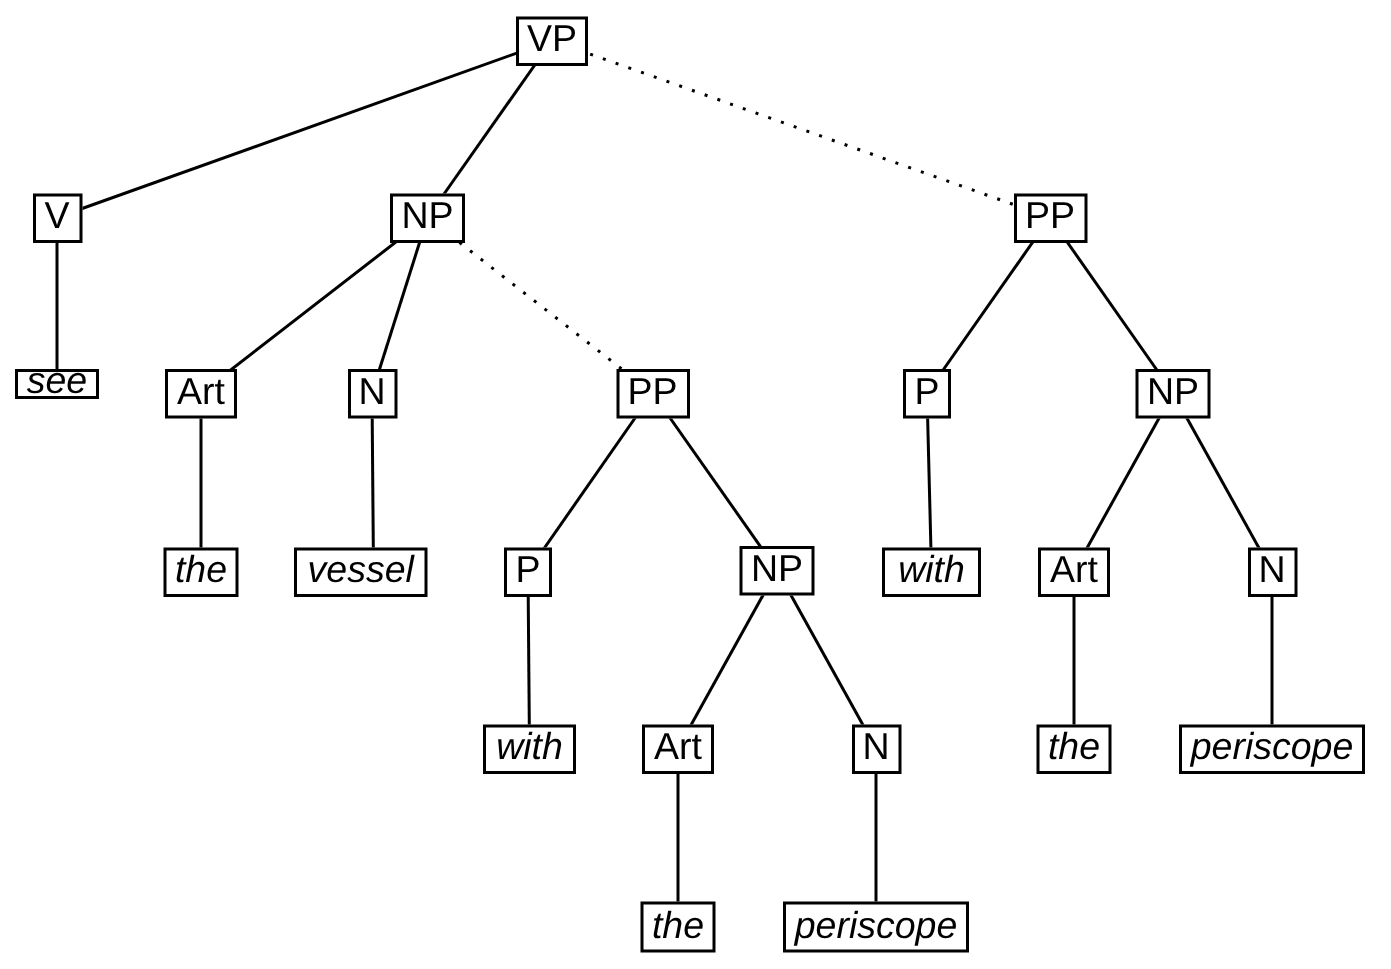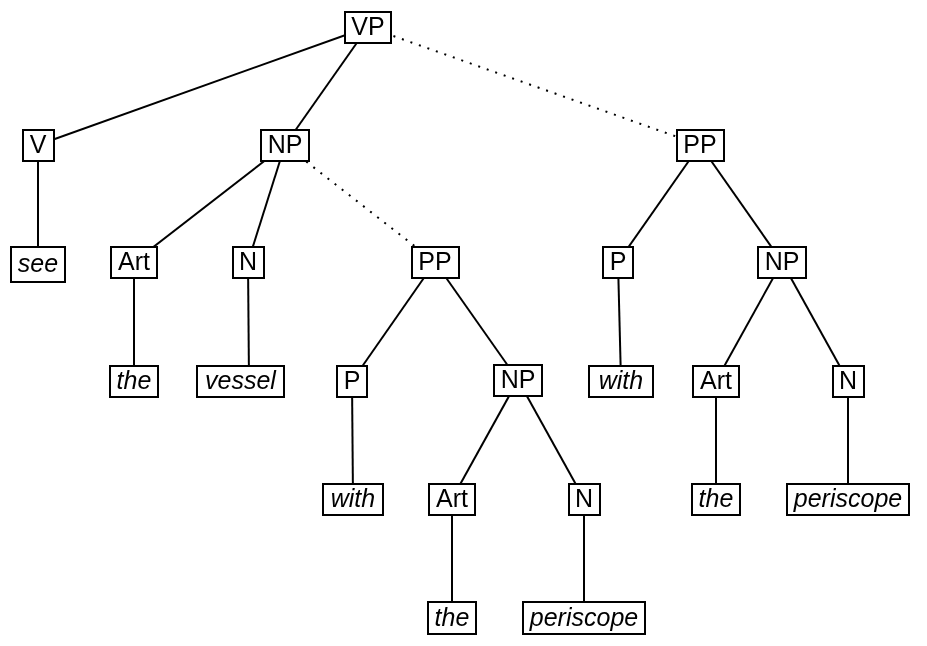--- a/index.html
+++ b/index.html
@@ -67,21 +67,21 @@
       <line x1="782" y1="262" x2="716" y2="381" stroke="#000000" stroke-width="2"></line>
       <line x1="782" y1="262" x2="848" y2="381" stroke="#000000" stroke-width="2"></line>
       <line x1="716" y1="381" x2="716" y2="499" stroke="#000000" stroke-width="2"></line>
       <line x1="848" y1="381" x2="848" y2="499" stroke="#000000" stroke-width="2"></line>
     </svg>
   <div id="node-layer">
       <div class="node" style="left: 344px; top: 10.5px; width: 48px; height: 33px; background: rgb(255, 255, 255); border-color: rgb(0, 0, 0);">VP</div>
       <div class="node" style="left: 21.5px; top: 128.5px; width: 33px; height: 33px; background: rgb(255, 255, 255); border-color: rgb(0, 0, 0);">V</div>
       <div class="node" style="left: 260px; top: 128.5px; width: 50px; height: 33px; background: rgb(255, 255, 255); border-color: rgb(0, 0, 0);">NP</div>
       <div class="node" style="left: 675.5px; top: 128.5px; width: 49px; height: 33px; background: rgb(255, 255, 255); border-color: rgb(0, 0, 0);">PP</div>
-      <div class="node italic" style="left: 10px; top: 245.5px; width: 56px; height: 37px; background: rgb(255, 255, 255); border-color: rgb(0, 0, 0);">see</div>
+      <div class="node italic" style="left: 10px; top: 245.5px; width: 56px; height: 20px; background: rgb(255, 255, 255); border-color: rgb(0, 0, 0);">see</div>
       <div class="node" style="left: 110px; top: 245.5px; width: 48px; height: 33px; background: rgb(255, 255, 255); border-color: rgb(0, 0, 0);">Art</div>
       <div class="node" style="left: 231.5px; top: 245.5px; width: 33px; height: 33px; background: rgb(255, 255, 255); border-color: rgb(0, 0, 0);">N</div>
       <div class="node" style="left: 410.5px; top: 245.5px; width: 49px; height: 33px; background: rgb(255, 255, 255); border-color: rgb(0, 0, 0);">PP</div>
       <div class="node" style="left: 602px; top: 245.5px; width: 32px; height: 33px; background: rgb(255, 255, 255); border-color: rgb(0, 0, 0);">P</div>
       <div class="node" style="left: 757px; top: 245.5px; width: 50px; height: 33px; background: rgb(255, 255, 255); border-color: rgb(0, 0, 0);">NP</div>
       <div class="node italic" style="left: 109px; top: 364.5px; width: 50px; height: 33px; background: rgb(255, 255, 255); border-color: rgb(0, 0, 0);">the</div>
       <div class="node italic" style="left: 196px; top: 364.5px; width: 89px; height: 33px; background: rgb(255, 255, 255); border-color: rgb(0, 0, 0);">vessel</div>
       <div class="node" style="left: 336px; top: 364.5px; width: 32px; height: 33px; background: rgb(255, 255, 255); border-color: rgb(0, 0, 0);">P</div>
       <div class="node italic" style="left: 588px; top: 364.5px; width: 66px; height: 33px; background: rgb(255, 255, 255); border-color: rgb(0, 0, 0);">with</div>
       <div class="node" style="left: 692px; top: 364.5px; width: 48px; height: 33px; background: rgb(255, 255, 255); border-color: rgb(0, 0, 0);">Art</div>

